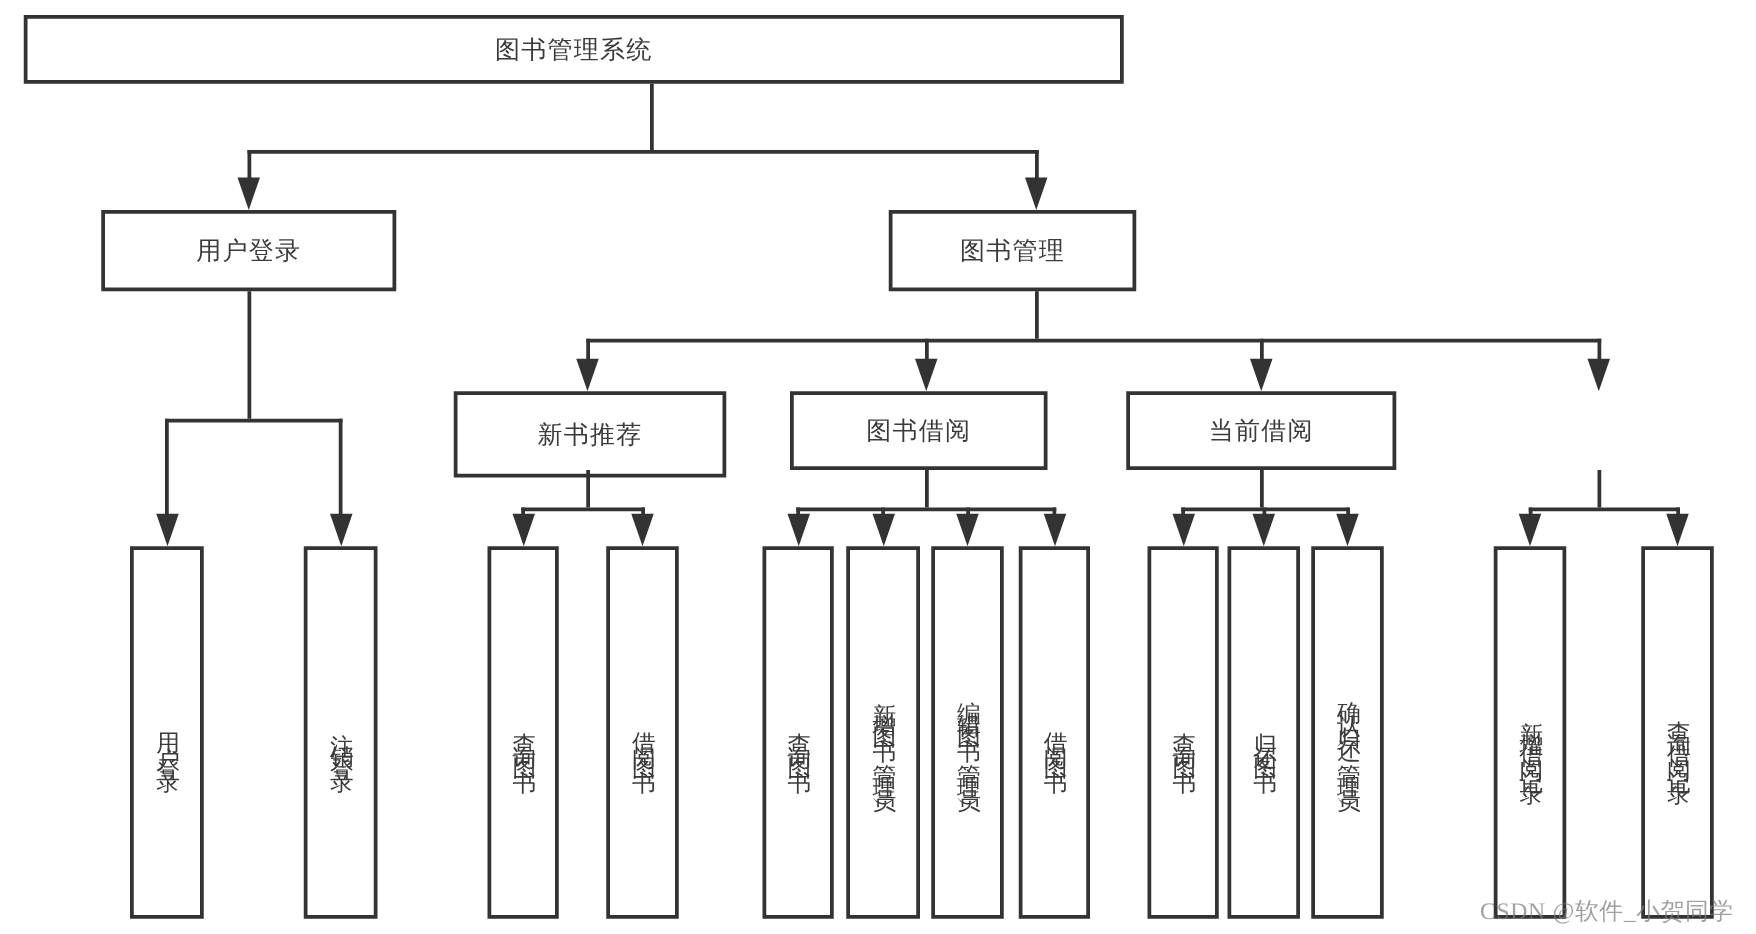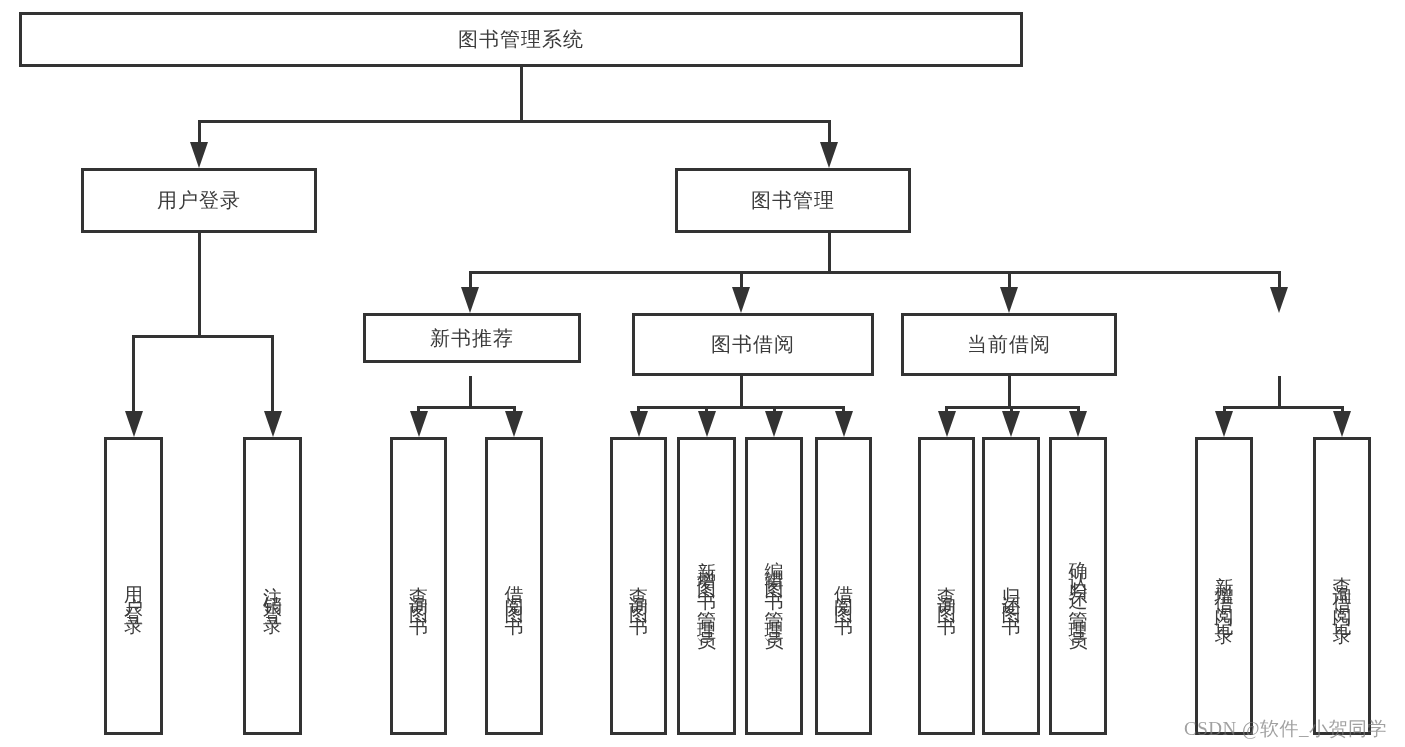--- a/index.html
+++ b/index.html
@@ -48,37 +48,37 @@
     white-space:nowrap;
     z-index:10;
     font-family:Liberation Serif, serif;
   }
 </style>
 </head>
 <body>
 
 <div class="canvas">
 
-  <div class="box hbox" style="left:19px;top:12px;width:1004px;height:55px">
+  <div class="box hbox" style="left:19px;top:12px;width:880px;height:55px">
     <span class="lbl">图书管理系统</span>
   </div>
 
   <div class="box hbox" style="left:81px;top:168px;width:236px;height:65px">
     <span class="lbl">用户登录</span>
   </div>
 
-  <div class="box hbox" style="left:675px;top:168px;width:236px;height:65px">
+  <div class="box hbox" style="left:711px;top:168px;width:198px;height:65px">
     <span class="lbl">图书管理</span>
   </div>
 
-  <div class="box hbox" style="left:363px;top:313px;width:218px;height:50px">
+  <div class="box hbox" style="left:363px;top:313px;width:218px;height:69px">
     <span class="lbl">新书推荐</span>
   </div>
 
-  <div class="box hbox" style="left:632px;top:313px;width:242px;height:63px">
+  <div class="box hbox" style="left:632px;top:313px;width:206px;height:63px">
     <span class="lbl">图书借阅</span>
   </div>
 
   <div class="box hbox" style="left:901px;top:313px;width:216px;height:63px">
     <span class="lbl">当前借阅</span>
   </div>
 
 
   <div class="box vbox" style="left:104px;top:437px;width:59px;height:298px">
     <span class="vlbl">用户登录</span>

